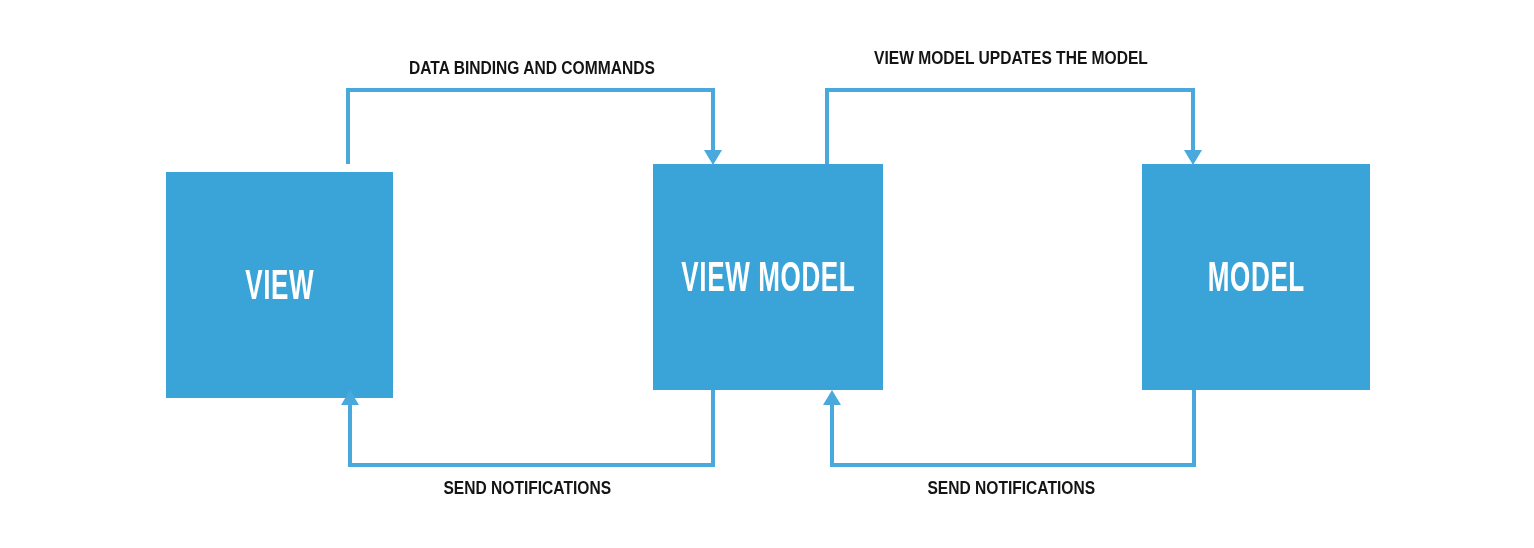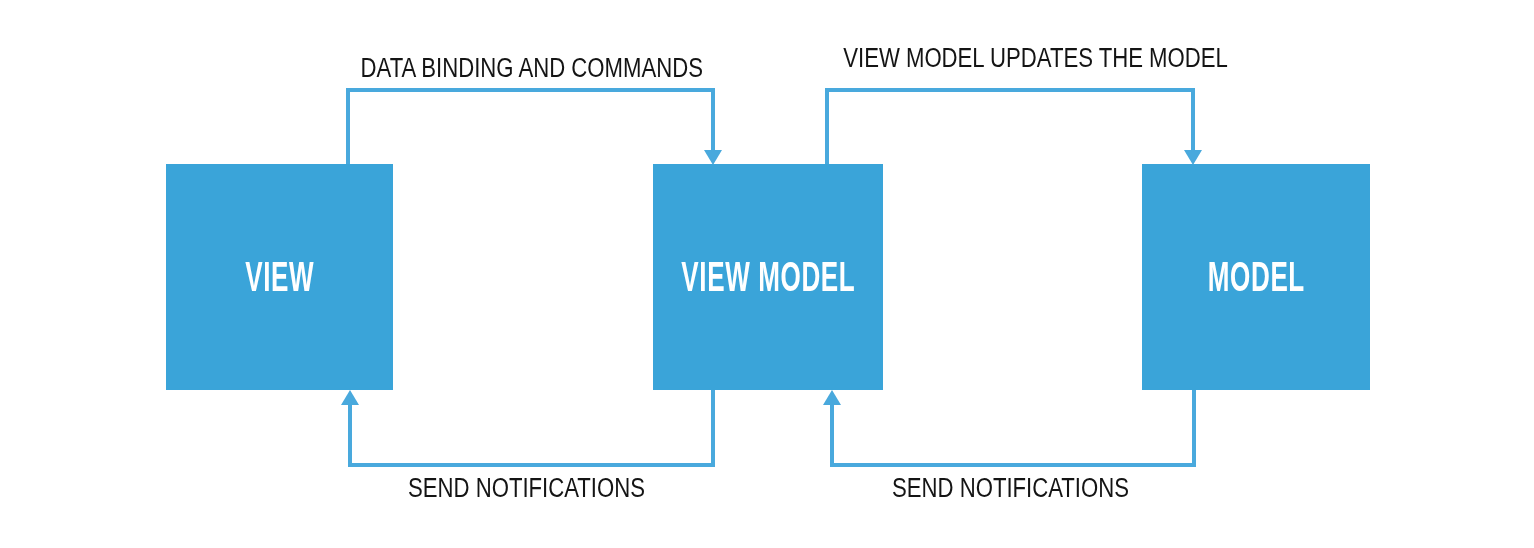--- a/index.html
+++ b/index.html
@@ -23,40 +23,40 @@
   }
   .box {
     position: absolute;
     top: 164px;
     height: 226px;
     background: var(--box_fill);
     display: flex;
     align-items: center;
     justify-content: center;
   }
-  .box-view  { left: 166px;  width: 227px; }
+  .box-view  { left: 166px;  width: 227px; margin-top: 8px; }
   .box-vm    { left: 653px;  width: 230px; }
   .box-model { left: 1142px; width: 228px; }
   .box-label {
     color: var(--box_text);
     font-size: 42px;
     font-weight: bold;
     white-space: nowrap;
     display: inline-block;
     transform: scaleX(0.62);
     transform-origin: center;
     letter-spacing: 1px;
   }
   .edge-label {
     position: absolute;
     width: 420px;
     text-align: center;
     color: var(--label_text);
-    font-size: 27px;
-    font-weight: normal;
+    font-size: 19px;
+    font-weight: bold;
     line-height: 30px;
     white-space: nowrap;
   }
   .edge-label span {
     display: inline-block;
     transform: scaleX(0.82);
     transform-origin: center;
   }
   .label-tl { left: 322px; top: 53px; }
   .label-tr { left: 801px; top: 43px; }

